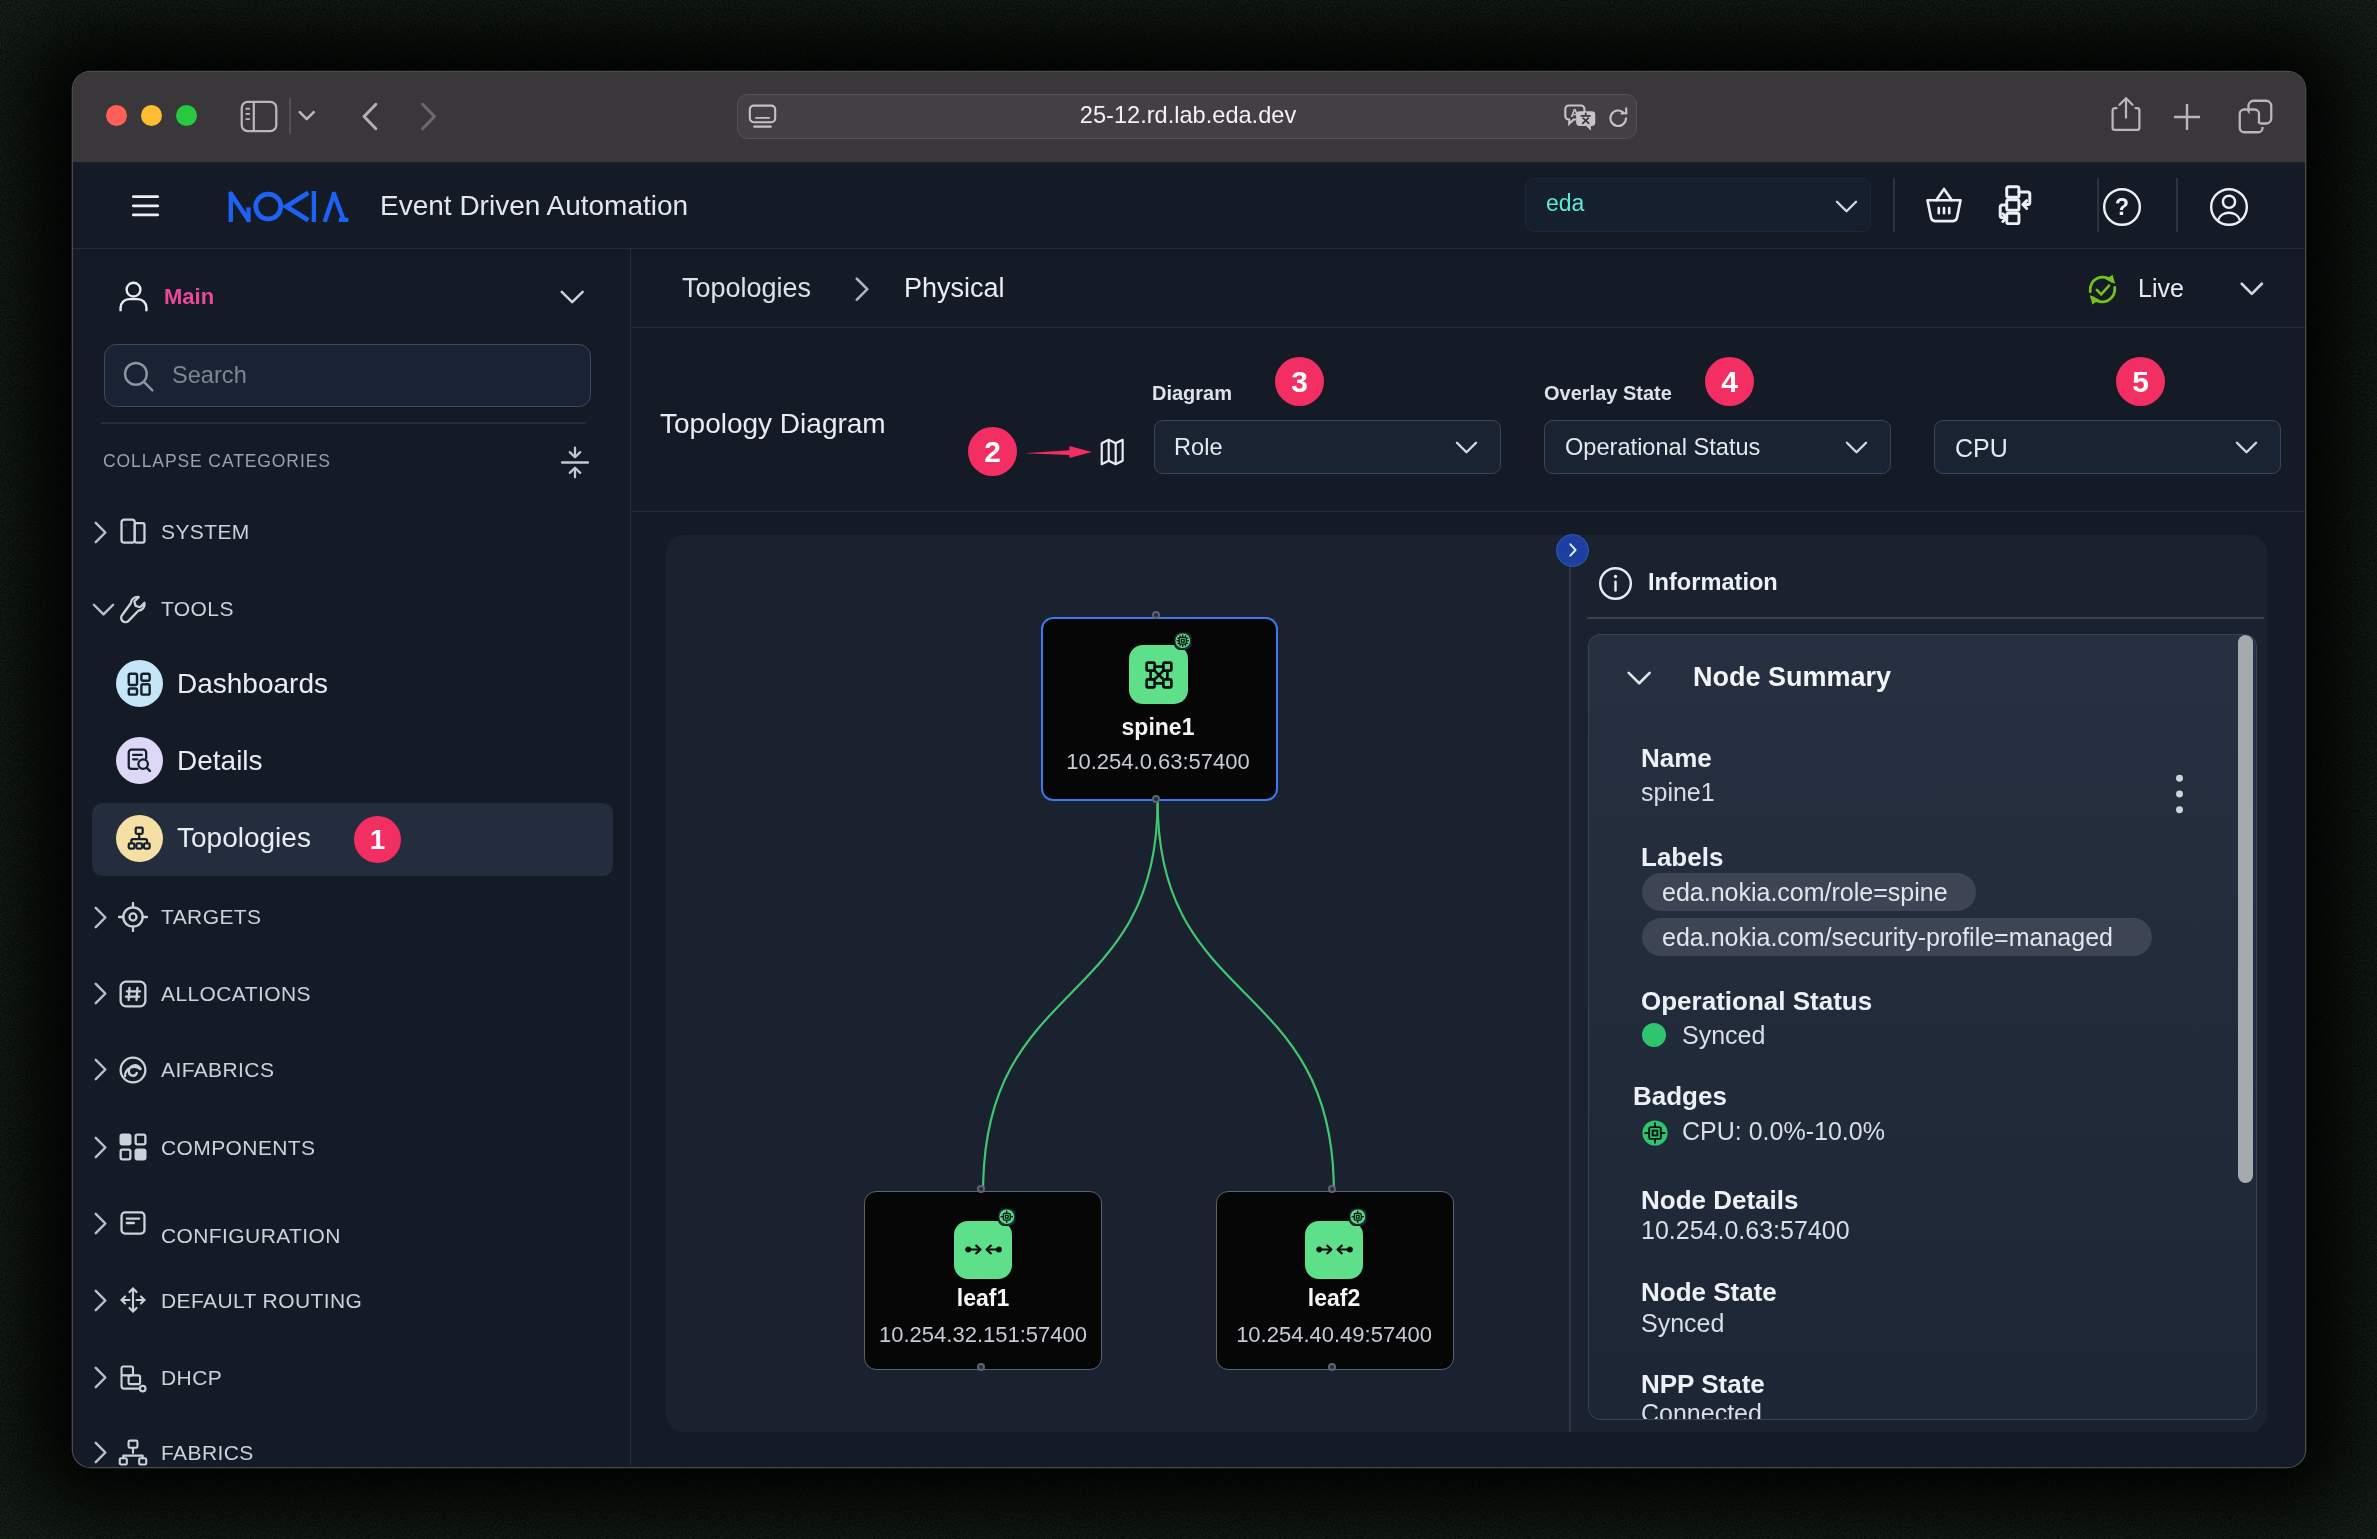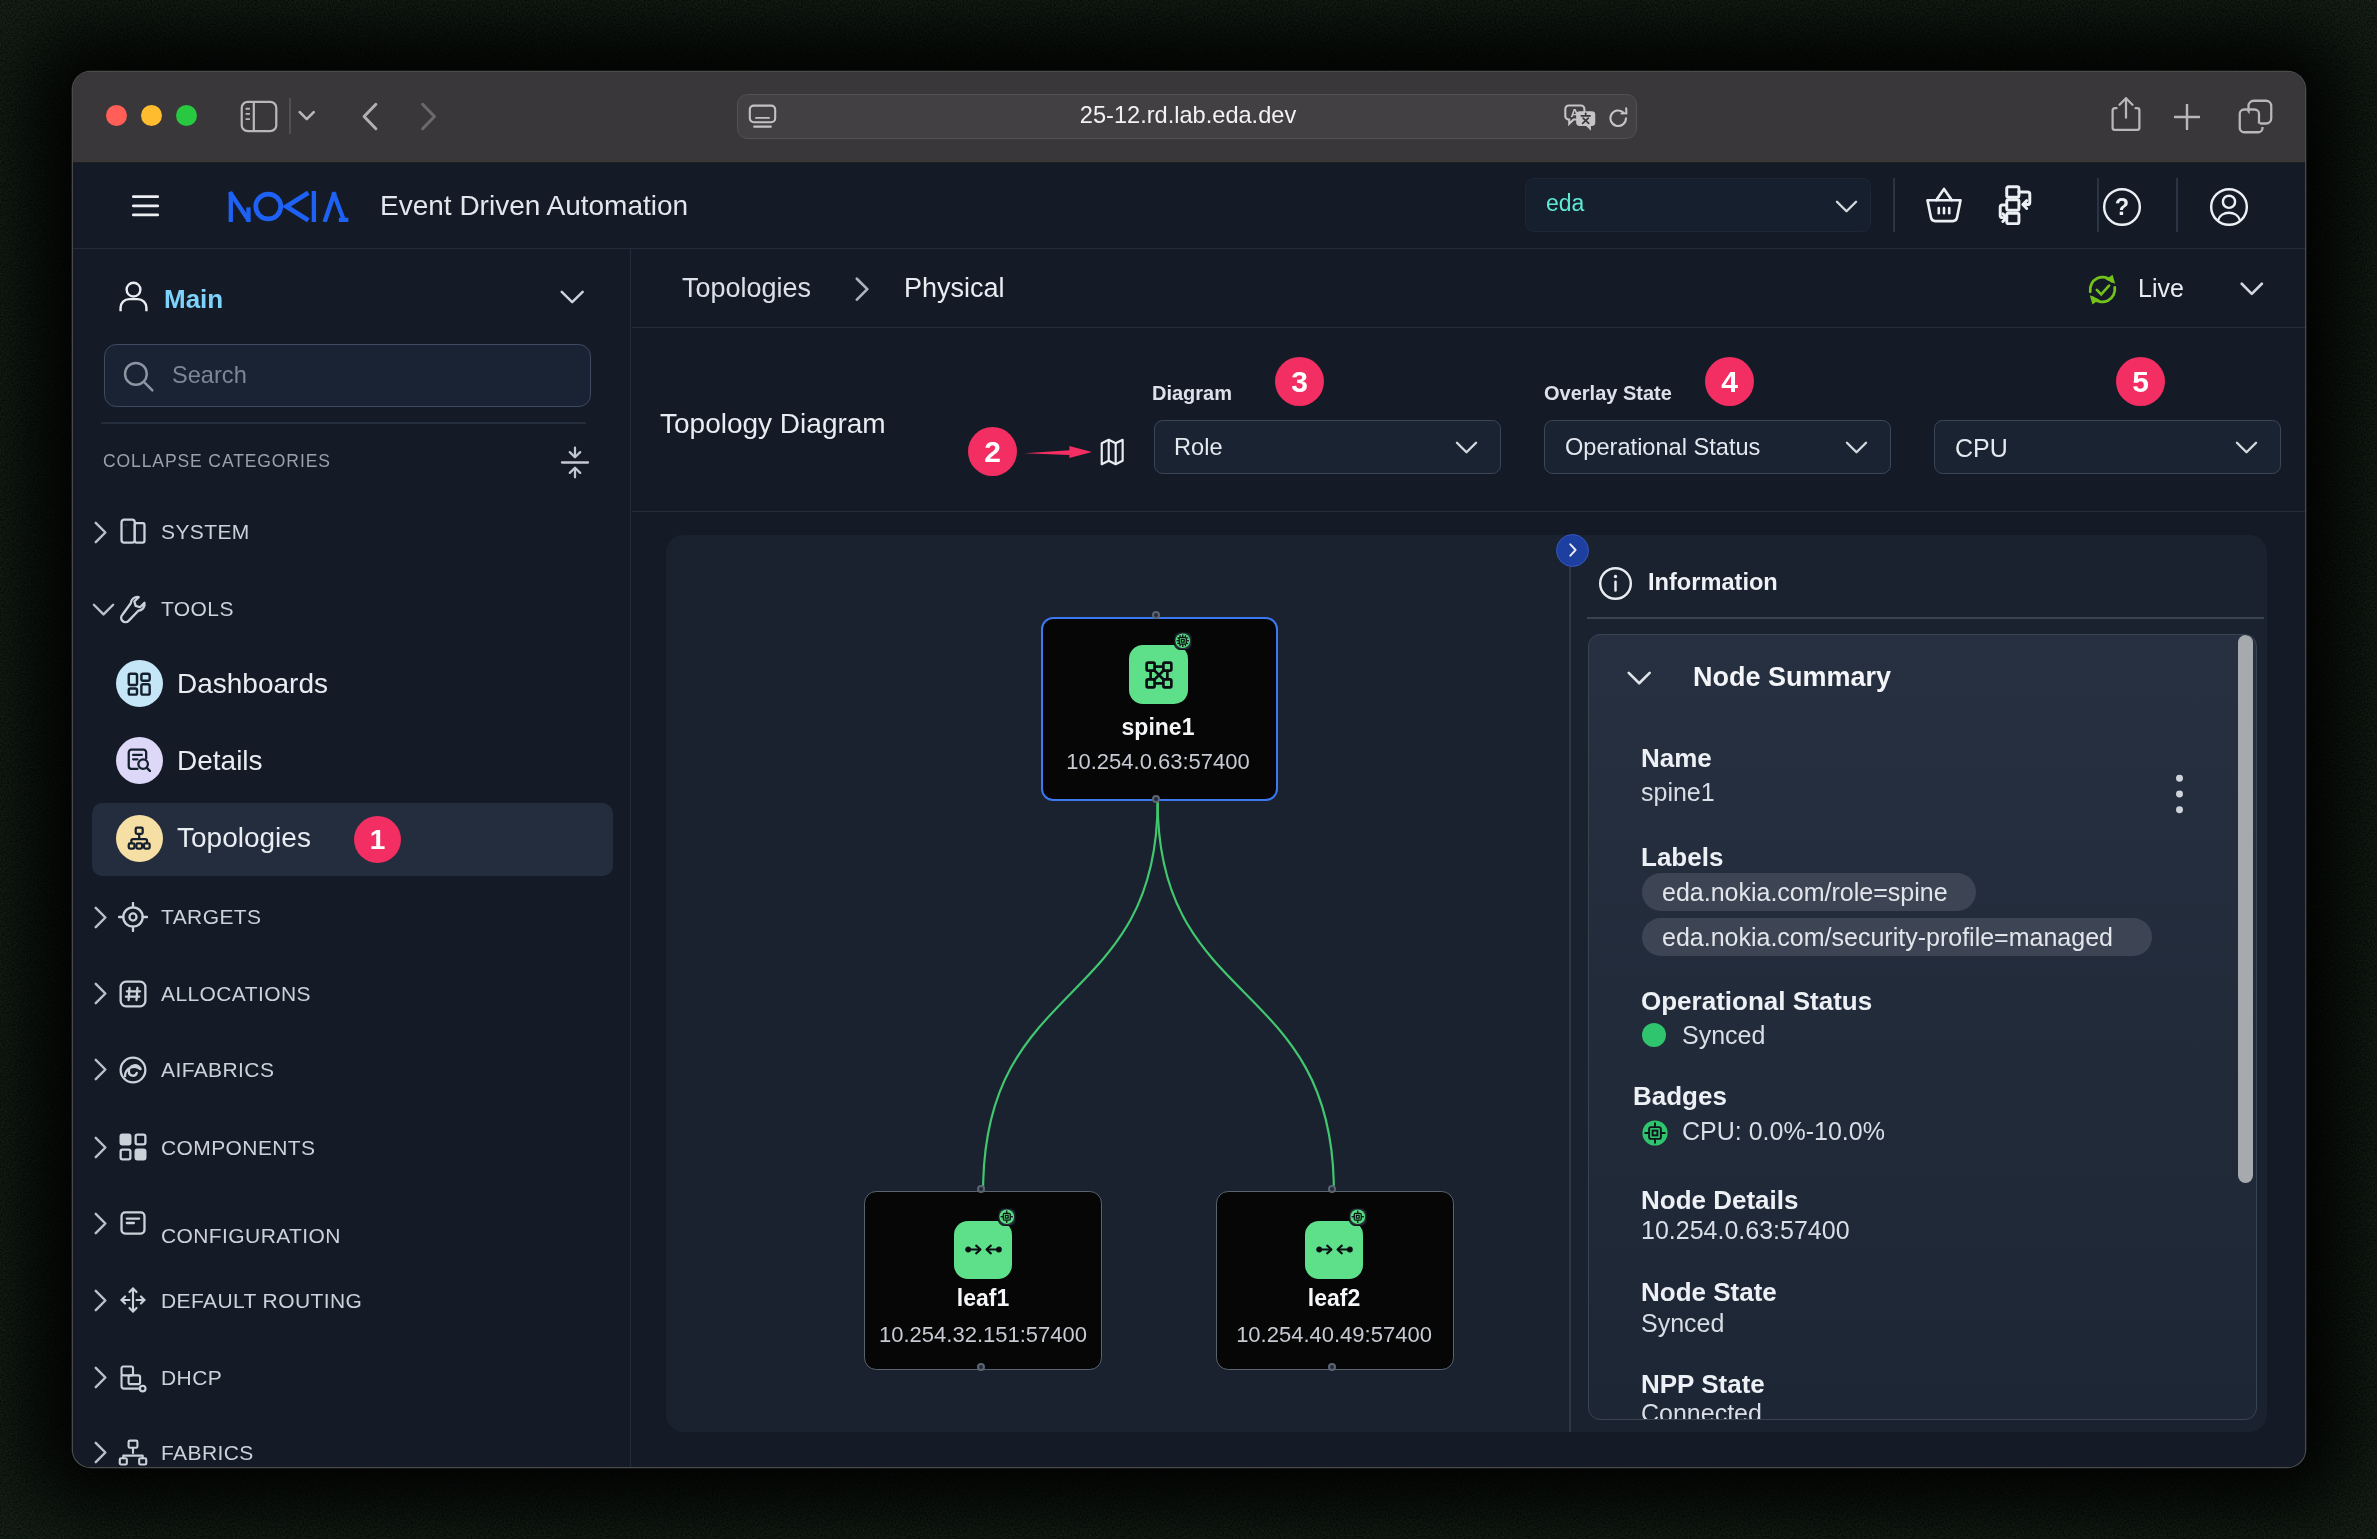--- a/index.html
+++ b/index.html
@@ -175,21 +175,21 @@
     <circle cx="23" cy="23" r="20.5"></circle>
     <circle cx="23" cy="17" r="7"></circle>
     <path d="M10.5 38 a13 11.5 0 0 1 25 0" fill="none"></path>
   </svg>
   <div id="sidebar"></div>
 
   <svg class="abs" style="left:45px;top:208px;" width="31" height="33" viewBox="0 0 36 38" fill="none" stroke="#e9edf2" stroke-width="2.8">
     <circle cx="18" cy="11" r="8"></circle>
     <path d="M3 36 v-4 a10 10 0 0 1 10 -10 h10 a10 10 0 0 1 10 10 v4"></path>
   </svg>
-  <div class="txt" style="left:91px;top:214px;font-size:26px;font-weight:bold;color:#7dd3fc;">Main</div>
+  <div class="txt" style="left:91px;top:214px;font-size:22px;font-weight:bold;color:#ec4899;">Main</div>
   <svg class="abs" style="left:487px;top:218px;" width="24.4" height="14" viewBox="0 0 28 16" fill="none" stroke="#cdd3db" stroke-width="2.8" stroke-linecap="round" stroke-linejoin="round">
       <path d="M2 2 L14 14 L26 2"></path>
     </svg>
 
   <div class="abs" style="left:31px;top:272px;width:487px;height:63px;background:#1a2333;border:1.3px solid #3d4a61;border-radius:12.2px;"></div>
   <svg class="abs" style="left:49px;top:288px;" width="33" height="33" viewBox="0 0 38 38" fill="none" stroke="#8d95a2" stroke-width="2.8" stroke-linecap="round">
     <circle cx="16" cy="16" r="12.5"></circle>
       <line x1="25.5" y1="25.5" x2="35" y2="35"></line>
   </svg>
   <div class="txt" style="left:99px;top:292px;font-size:23.6px;color:#7d8694;">Search</div>

